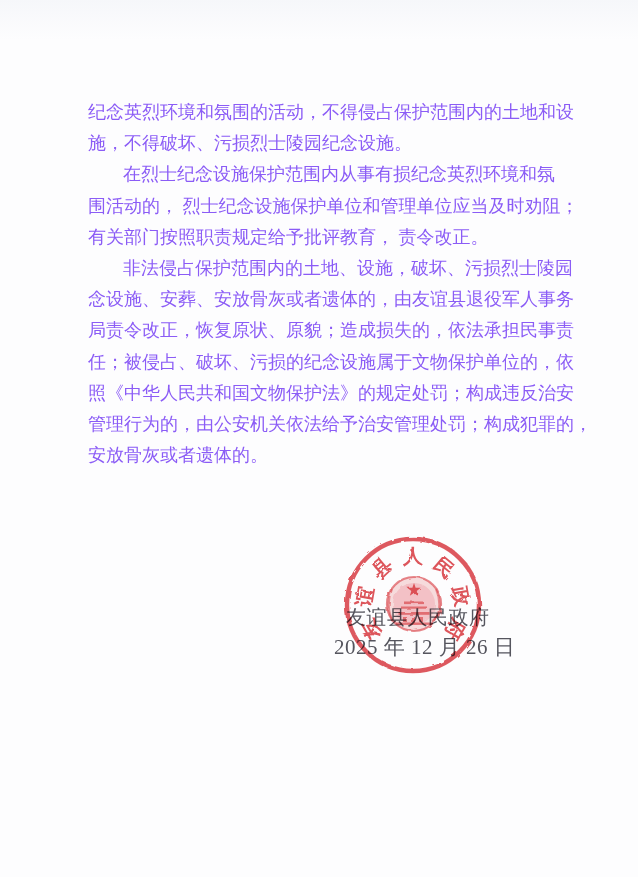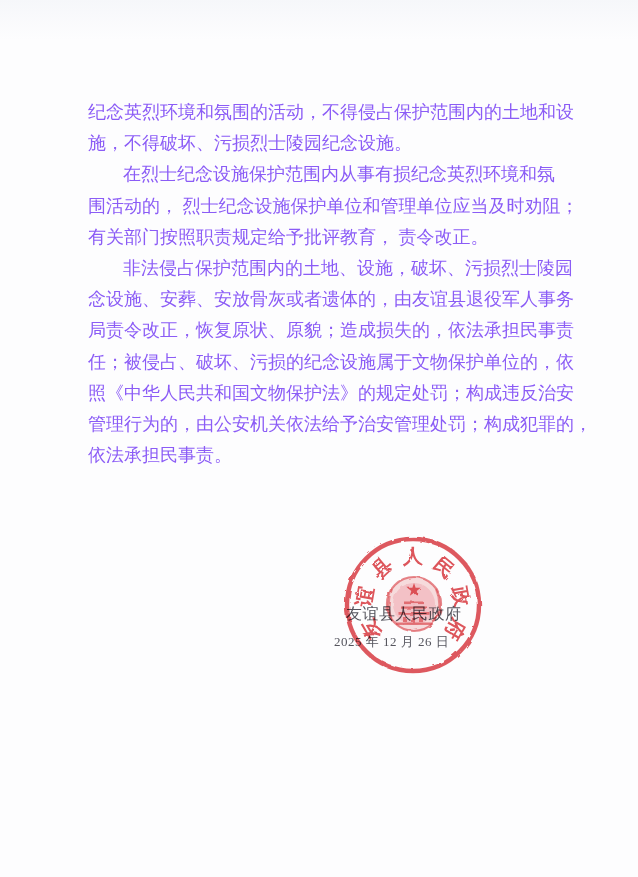--- a/index.html
+++ b/index.html
@@ -39,31 +39,31 @@
     white-space: pre;
     height: 31.2px;
   }
   .body-text .line.indent {
     padding-left: 35px;
   }
   .sig-org {
     position: absolute;
     left: 346px;
     top: 604px;
-    font-size: 16px;
+    font-size: 20px;
     letter-spacing: 0.5px;
     color: #55555e;
     z-index: 1;
     white-space: pre;
   }
   .sig-date {
     position: absolute;
     left: 334px;
     top: 633px;
-    font-size: 13px;
+    font-size: 21px;
     letter-spacing: 0.5px;
     color: #55555e;
     z-index: 1;
     white-space: pre;
   }
   .seal {
     position: absolute;
     left: 340px;
     top: 533px;
     width: 148px;
@@ -90,21 +90,21 @@
     <div class="line">施，不得破坏、污损烈士陵园纪念设施。</div>
     <div class="line indent">在烈士纪念设施保护范围内从事有损纪念英烈环境和氛</div>
     <div class="line">围活动的， 烈士纪念设施保护单位和管理单位应当及时劝阻；</div>
     <div class="line">有关部门按照职责规定给予批评教育， 责令改正。</div>
     <div class="line indent">非法侵占保护范围内的土地、设施，破坏、污损烈士陵园</div>
     <div class="line">念设施、安葬、安放骨灰或者遗体的，由友谊县退役军人事务</div>
     <div class="line">局责令改正，恢复原状、原貌；造成损失的，依法承担民事责</div>
     <div class="line">任；被侵占、破坏、污损的纪念设施属于文物保护单位的，依</div>
     <div class="line">照《中华人民共和国文物保护法》的规定处罚；构成违反治安</div>
     <div class="line">管理行为的，由公安机关依法给予治安管理处罚；构成犯罪的，</div>
-    <div class="line">依法承担民事责。</div>
+    <div class="line">安放骨灰或者遗体的。</div>
   </div>
 
   <div class="sig-org">友谊县人民政府</div>
   <div class="sig-date">2025 年 12 月 26 日</div>
 
   <div class="seal">
     <svg viewBox="0 0 148 148" xmlns="http://www.w3.org/2000/svg">
       <defs>
         <filter id="stampRough" x="-15%" y="-15%" width="130%" height="130%">
           <feTurbulence type="fractalNoise" baseFrequency="0.12" numOctaves="2" seed="8" result="n"></feTurbulence>

